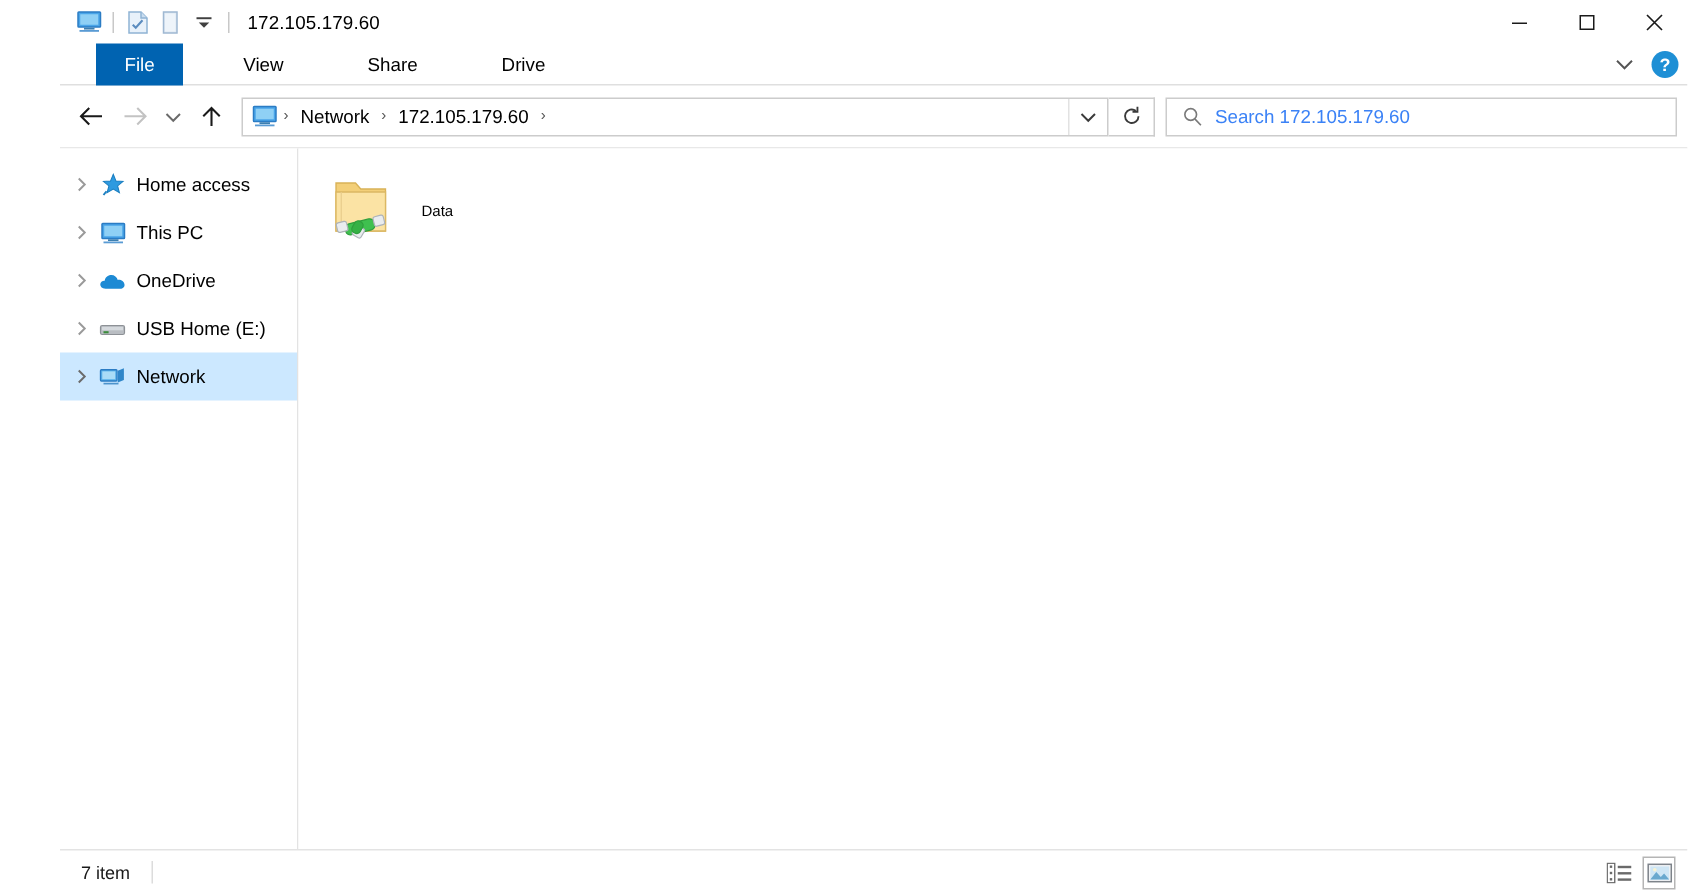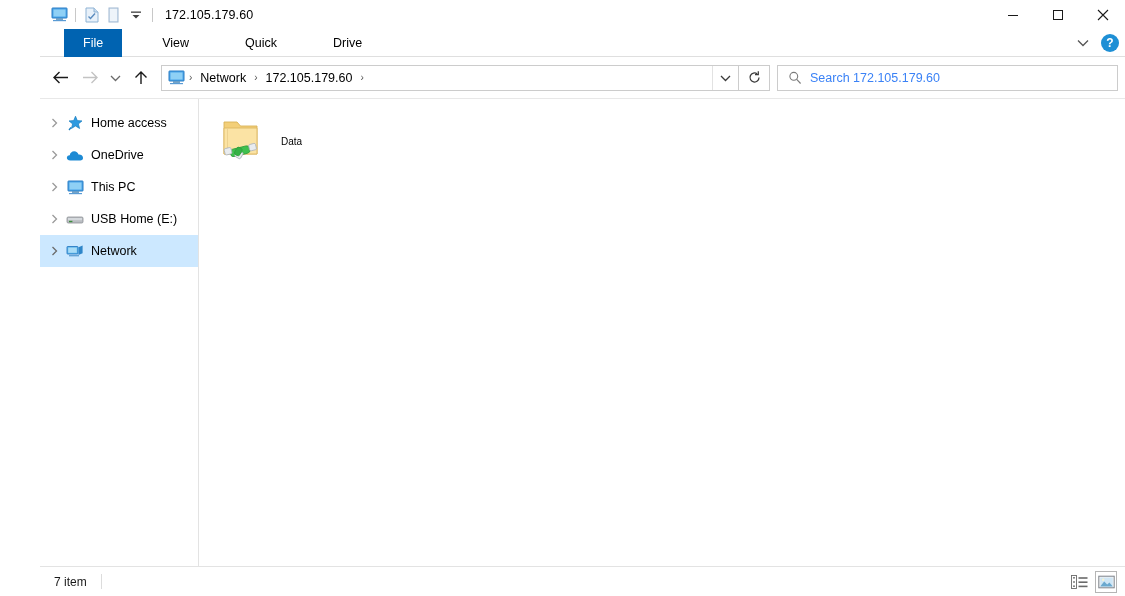--- a/index.html
+++ b/index.html
@@ -303,21 +303,21 @@
         <svg width="12" height="12" viewBox="0 0 12 12">
             <path d="M1 1 L11 11 M11 1 L1 11" stroke="#1a1a1a" stroke-width="1.1"></path>
           </svg>
       </div>
     </div>
   </div>
 
   <div class="ribbon">
     <div class="tab file">File</div>
     <div class="tab">View</div>
-    <div class="tab">Quick</div>
+    <div class="tab">Share</div>
     <div class="tab">Drive</div>
 
     <div class="ribbon-right">
       <div class="chevron-btn">
         <svg width="12" height="8" viewBox="0 0 12 8">
             <path d="M1 1.5 L6 6.5 L11 1.5" fill="none" stroke="#555555" stroke-width="1.3"></path>
           </svg>
       </div>
       <div class="help-btn">?</div>
     </div>
@@ -409,42 +409,42 @@
         <span class="tree-label">Home access</span>
       </div>
 
       <div class="tree-item">
         <span class="twisty">
           <svg width="7" height="10" viewBox="0 0 7 10">
               <path d="M1.5 1 L5.5 5 L1.5 9" fill="none" stroke="#9a9a9a" stroke-width="1.3"></path>
             </svg>
         </span>
         <span class="tree-icon">
-          <svg width="18" height="13" viewBox="0 0 18 13">
-            <path d="M4.4 11.5 C1.9 11.5 0.6 9.8 0.9 8.2 C1.2 6.8 2.6 6 3.8 6.2 C4 4 5.9 2.3 8.2 2.3 C10.3 2.3 12 3.7 12.5 5.6 C14.6 5.3 16.8 6.6 17 8.7 C17.2 10.4 15.9 11.5 14.2 11.5 Z" fill="#1d8ad4"></path>
-          </svg>
-        </span>
-        <span class="tree-label">OneDrive</span>
+          <svg width="17" height="15" viewBox="0 0 17 15">
+            <rect x="1" y="1" width="15" height="10" rx="0.5" fill="#4aa5e8" stroke="#2b7cc4" stroke-width="1"></rect>
+            <rect x="2.5" y="2.5" width="12" height="7" fill="#8fd0f5"></rect>
+            <rect x="5" y="11.5" width="7" height="1.2" fill="#3c7fb1"></rect>
+            <rect x="2" y="13" width="13" height="1.2" fill="#5a9bd4"></rect>
+          </svg>
+        </span>
+        <span class="tree-label">This PC</span>
       </div>
 
       <div class="tree-item">
         <span class="twisty">
           <svg width="7" height="10" viewBox="0 0 7 10">
               <path d="M1.5 1 L5.5 5 L1.5 9" fill="none" stroke="#9a9a9a" stroke-width="1.3"></path>
             </svg>
         </span>
         <span class="tree-icon">
-          <svg width="17" height="15" viewBox="0 0 17 15">
-            <rect x="1" y="1" width="15" height="10" rx="0.5" fill="#4aa5e8" stroke="#2b7cc4" stroke-width="1"></rect>
-            <rect x="2.5" y="2.5" width="12" height="7" fill="#8fd0f5"></rect>
-            <rect x="5" y="11.5" width="7" height="1.2" fill="#3c7fb1"></rect>
-            <rect x="2" y="13" width="13" height="1.2" fill="#5a9bd4"></rect>
-          </svg>
-        </span>
-        <span class="tree-label">This PC</span>
+          <svg width="18" height="13" viewBox="0 0 18 13">
+            <path d="M4.4 11.5 C1.9 11.5 0.6 9.8 0.9 8.2 C1.2 6.8 2.6 6 3.8 6.2 C4 4 5.9 2.3 8.2 2.3 C10.3 2.3 12 3.7 12.5 5.6 C14.6 5.3 16.8 6.6 17 8.7 C17.2 10.4 15.9 11.5 14.2 11.5 Z" fill="#1d8ad4"></path>
+          </svg>
+        </span>
+        <span class="tree-label">OneDrive</span>
       </div>
 
       <div class="tree-item">
         <span class="twisty">
           <svg width="7" height="10" viewBox="0 0 7 10">
               <path d="M1.5 1 L5.5 5 L1.5 9" fill="none" stroke="#9a9a9a" stroke-width="1.3"></path>
             </svg>
         </span>
         <span class="tree-icon">
           <svg width="18" height="11" viewBox="0 0 18 11">

